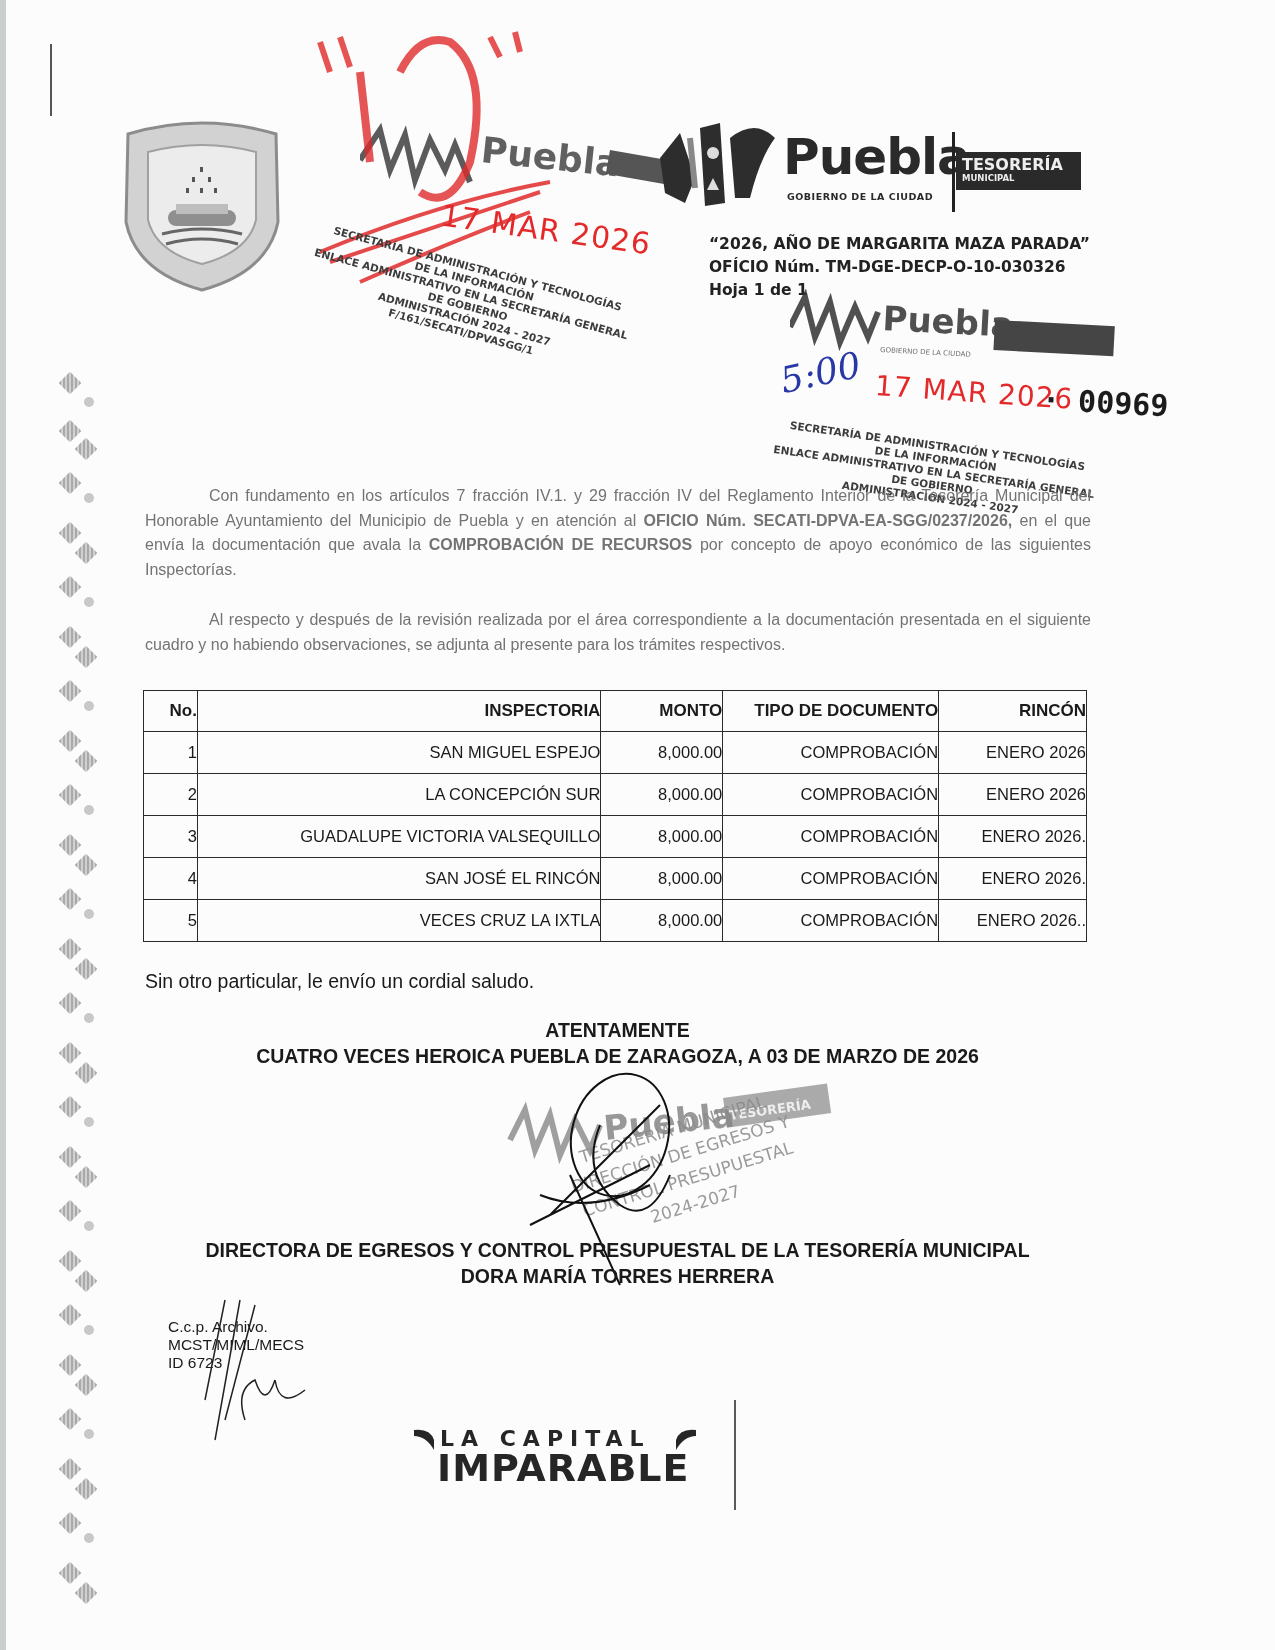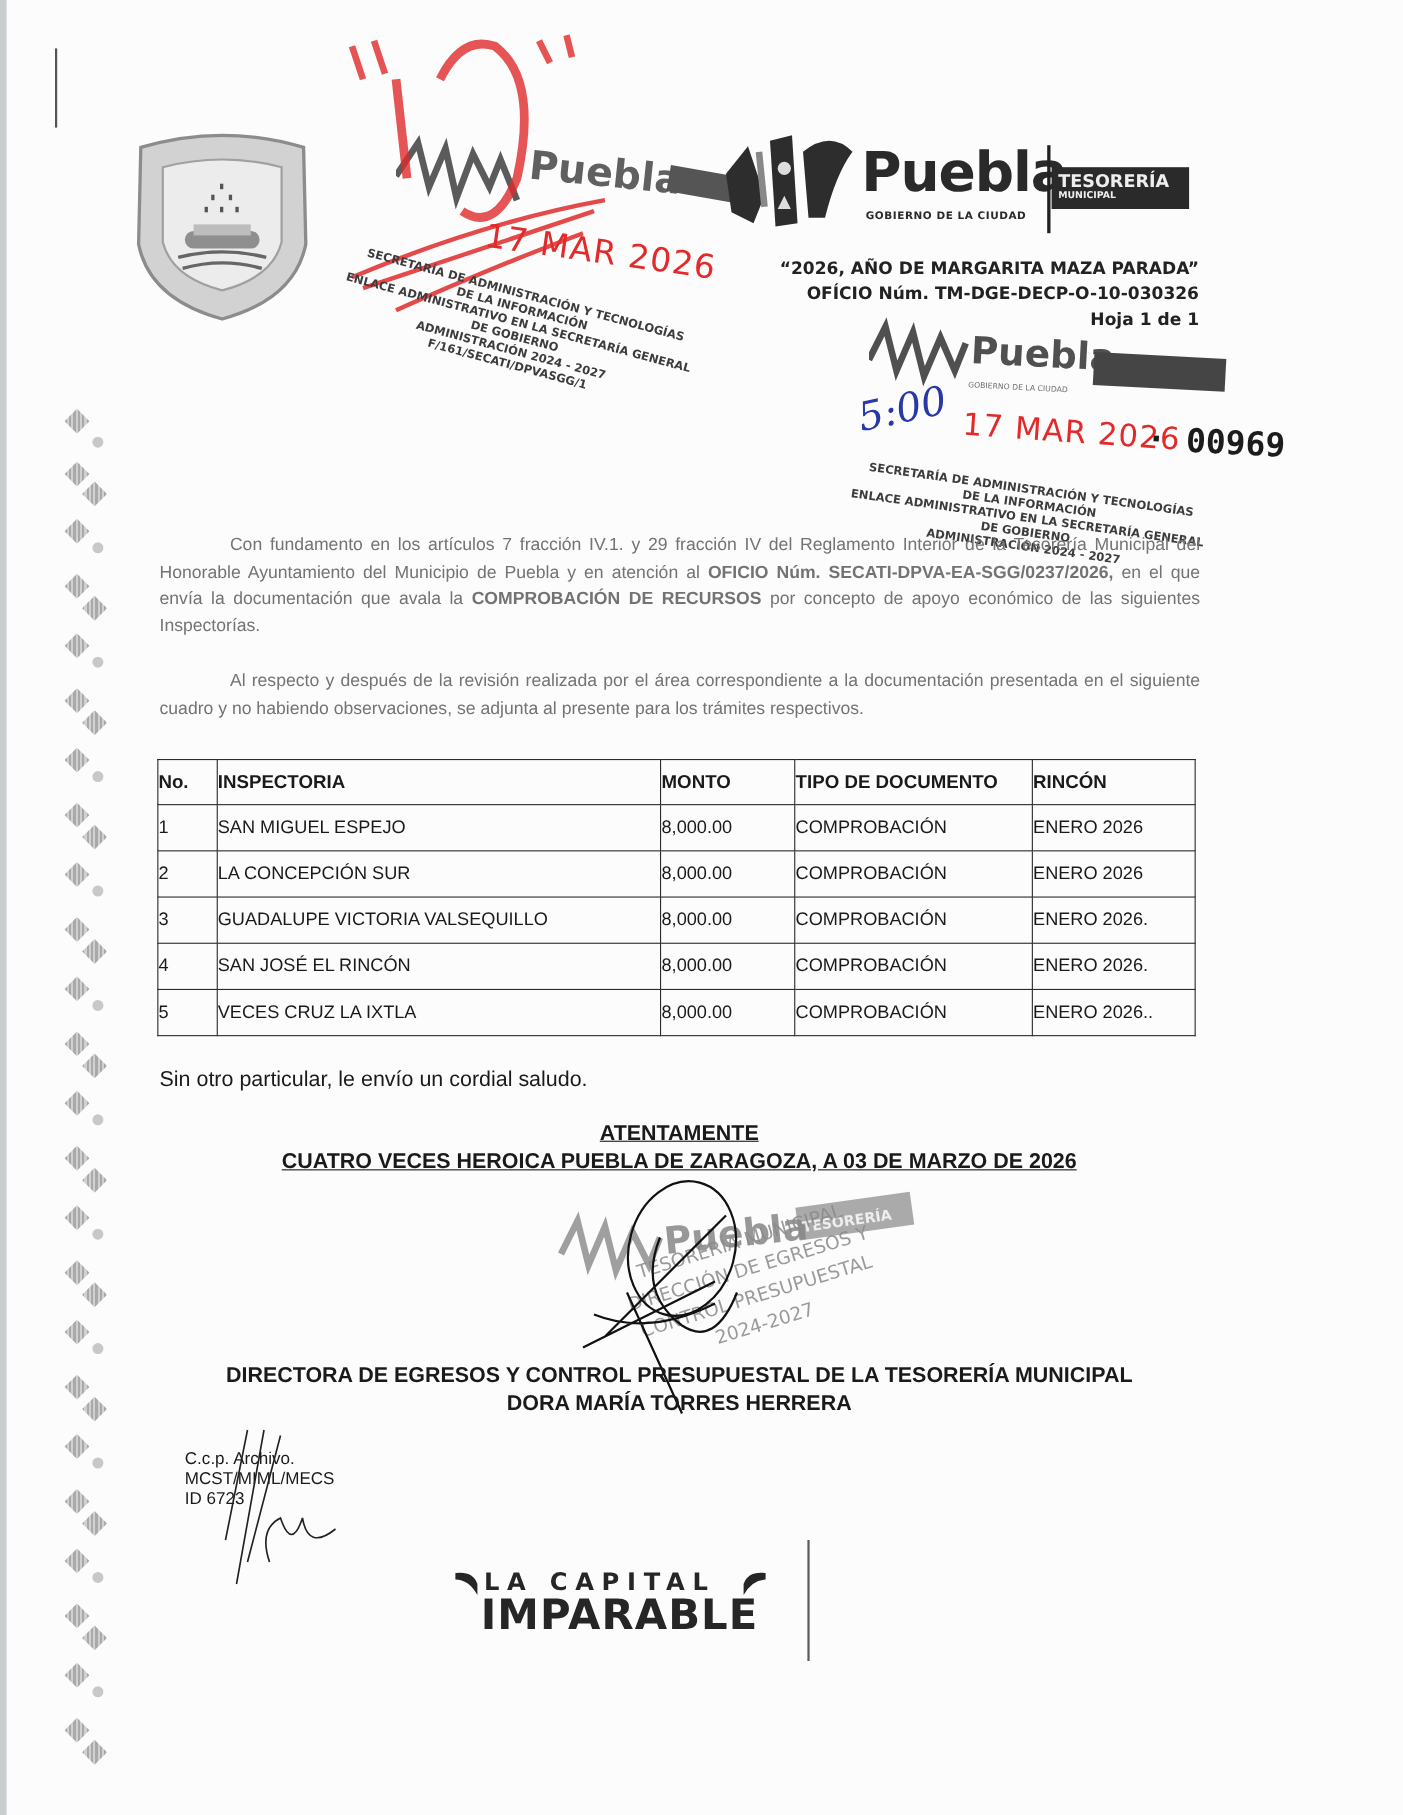--- a/index.html
+++ b/index.html
@@ -31,21 +31,21 @@
   
   .header-logo { position: absolute; left: 655px; top: 118px; width: 430px; height: 95px; }
   .logo-word { position: absolute; left: 128px; top: 12px; font-family: "DejaVu Sans", sans-serif; font-weight: bold; font-size: 50px; letter-spacing: -1px; color: #2a2a2a; line-height: 54px; }
   .logo-sub { position: absolute; left: 132px; top: 73px; font-family: "DejaVu Sans", sans-serif; font-weight: bold; font-size: 9.5px; letter-spacing: .5px; color: #2a2a2a; }
   .logo-divider { position: absolute; left: 297px; top: 14px; width: 3px; height: 80px; background: #222; }
   .logo-badge { position: absolute; left: 301px; top: 34px; width: 125px; height: 38px; background: #2a2a2a; color: #eee; padding: 4px 6px; }
   .logo-badge .b1 { font-family: "DejaVu Sans", sans-serif; font-weight: bold; font-size: 16px; line-height: 17px; }
   .logo-badge .b2 { font-family: "DejaVu Sans", sans-serif; font-weight: bold; font-size: 8.5px; line-height: 11px; }
   .logo-emblem { position: absolute; left: 0; top: 0; width: 125px; height: 90px; }
 
-  .header-right { position: absolute; right: 185px; top: 233px; text-align: right; font-family: "DejaVu Sans", sans-serif; font-weight: bold; font-size: 15.5px; line-height: 23px; color: #222; }
+  .header-right { position: absolute; right: 185px; top: 233px; font-family: "DejaVu Sans", sans-serif; font-weight: bold; font-size: 15.5px; line-height: 23px; color: #222; }
   .header-right div { white-space: nowrap; }
 
   
   .stamp2-logo { position: absolute; left: 790px; top: 282px; width: 330px; height: 80px; opacity: .85; }
   .stamp2-date { left: 875px; top: 376px; font-size: 28px; transform: rotate(4deg); }
   .stamp2-time { position: absolute; left: 780px; top: 352px; color: #2838a6; font-family: "DejaVu Serif", serif; font-style: italic; font-size: 36px; transform: rotate(-12deg); }
   .stamp2-number { position: absolute; left: 1042px; top: 385px; font-family: "DejaVu Sans Mono", monospace; font-weight: bold; font-size: 30px; color: #1c1c1c; transform: rotate(3deg); }
   .stamp2-text { left: 770px; top: 416px; width: 340px; transform: rotate(8deg); }
 
   
@@ -55,28 +55,28 @@
 
   
   .para { position: absolute; left: 145px; width: 946px; font-size: 16px; line-height: 24.5px; text-align: justify; color: #737373; }
   .para .indent { display: inline-block; width: 64px; }
   .para b { font-weight: bold; }
   .para1 { top: 484px; }
   .para2 { top: 608px; }
 
   
   .tbl { position: absolute; left: 143px; top: 690px; width: 944px; border-collapse: collapse; font-size: 16.5px; color: #1a1a1a; }
-  .tbl th, .tbl td { border: 1.5px solid #2a2a2a; text-align: left; height: 42px; }
+  .tbl th, .tbl td { border: 1.5px solid #2a2a2a; text-align: right; height: 42px; }
   .tbl th { font-weight: bold; font-size: 17px; height: 41px; }
   .tbl col.c1 { width: 54px; } .tbl col.c2 { width: 404px; } .tbl col.c3 { width: 122px; } .tbl col.c4 { width: 216px; } .tbl col.c5 { width: 148px; }
 
   .closing { position: absolute; left: 145px; top: 970px; font-size: 19.5px; color: #1a1a1a; }
 
   .signoff { position: absolute; left: 0; width: 1235px; text-align: center; font-weight: bold; font-size: 19.5px; line-height: 26px; color: #1a1a1a; }
-  .signoff1 { top: 1017px; text-decoration: underline; }
+  .signoff1 { top: 1017px; }
   .signer { top: 1237px; }
 
   .sig-stamp { position: absolute; left: 505px; top: 1080px; width: 330px; height: 210px; }
   .sig-stamp-text { position: absolute; left: 560px; top: 1150px; color: #8a8a8a; font-family: "DejaVu Sans", sans-serif; font-size: 17px; line-height: 26px; transform: rotate(-17deg); transform-origin: left top; text-align: center; opacity: .85; }
   .signature { position: absolute; left: 510px; top: 1065px; width: 190px; height: 230px; }
 
   .ccp { position: absolute; left: 168px; top: 1318px; font-size: 15.5px; line-height: 18px; color: #1a1a1a; }
   .initials-sig { position: absolute; left: 185px; top: 1280px; width: 140px; height: 170px; }
 
   

